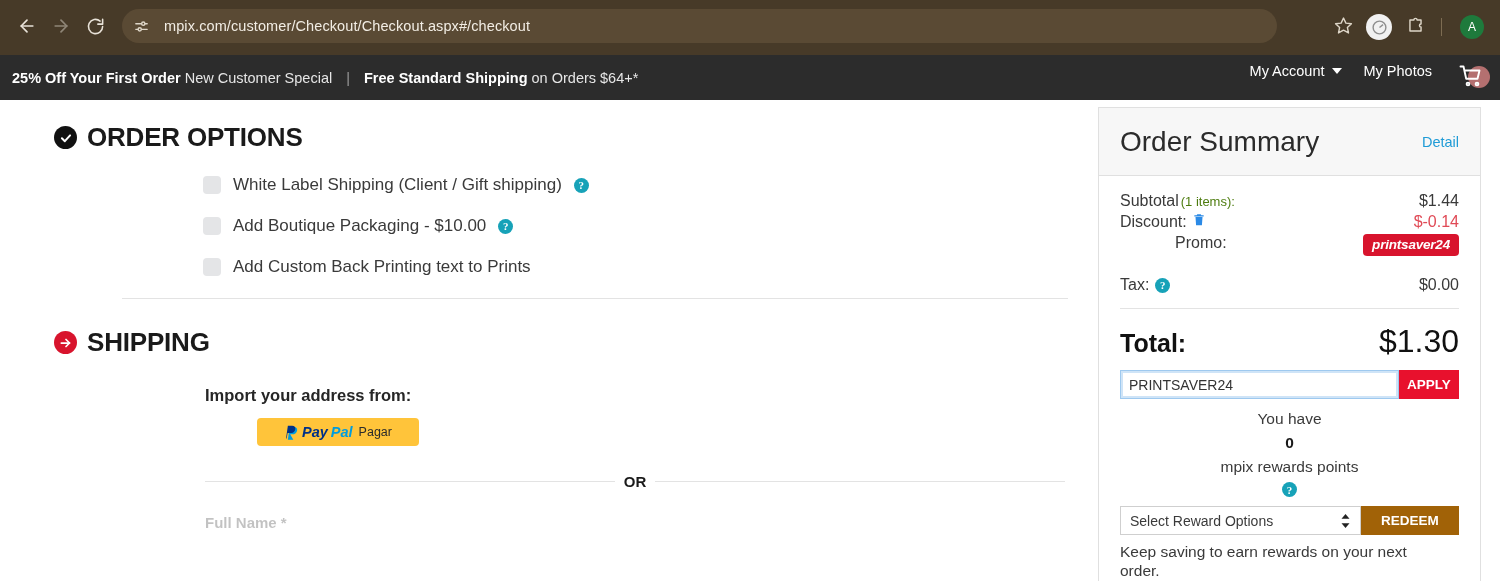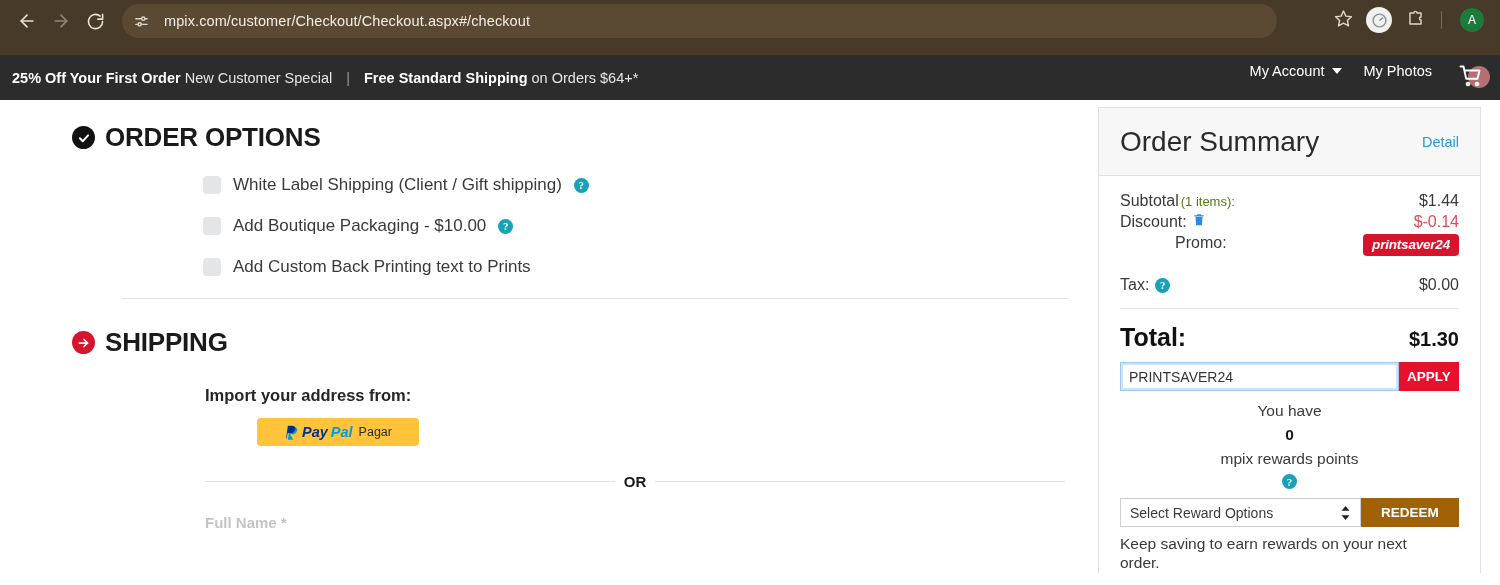--- a/index.html
+++ b/index.html
@@ -7,22 +7,22 @@
     width: 1500px; height: 585px;
     font-family: "Liberation Sans", sans-serif;
     background: #ffffff;
     overflow: hidden;
   }
 
   
   .browser-bar {
     height: 55px; width: 100%;
     background: #473a28;
-    display: flex; align-items: flex-start;
-    padding: 4px 10px;
+    display: flex; align-items: flex-end;
+    padding: 12px 10px;
     position: relative;
   }
   .nav-btn {
     width: 34px; height: 34px;
     display: flex; align-items: center; justify-content: center;
     color: #e8e2d8;
     flex: 0 0 auto;
     border-radius: 50%;
   }
   .nav-btn svg { display: block; }
@@ -125,21 +125,21 @@
 
   .main-col {
     width: 1098px;
     padding: 22px 0 0 0;
     position: relative;
     overflow: hidden;
   }
 
   .section-head {
     display: flex; align-items: center; gap: 10px;
-    padding-left: 72px;
+    padding-left: 54px;
   }
   .section-head h2 {
     font-size: 26px;
     font-weight: bold;
     letter-spacing: -0.2px;
     color: #1a1a1a;
   }
   .badge-circle {
     width: 23px; height: 23px; border-radius: 50%;
     display: flex; align-items: center; justify-content: center;
@@ -284,21 +284,21 @@
   .tax-row { margin-top: 20px; display: flex; align-items: center; font-size: 16px; color: #3a3a3a; }
   .tax-row .val { margin-left: auto; }
 
   .hr-sum { height: 1px; background: #e3e3e3; margin: 14px 0 0 0; }
 
   .total-row {
     display: flex; align-items: baseline;
     margin-top: 14px;
   }
   .total-label { font-size: 25px; font-weight: bold; color: #111111; }
-  .total-val { margin-left: auto; font-size: 20px; font-weight: bold; color: #111111; }
+  .total-val { margin-left: auto; font-size: 32px; font-weight: normal; color: #111111; }
 
   .promo-input-row {
     display: flex; align-items: stretch;
     margin-top: 10px;
     height: 29px;
   }
   .promo-input {
     flex: 1 1 auto;
     border: 1px solid #9ec9ef;
     outline: 2px solid #cfe4f7;

